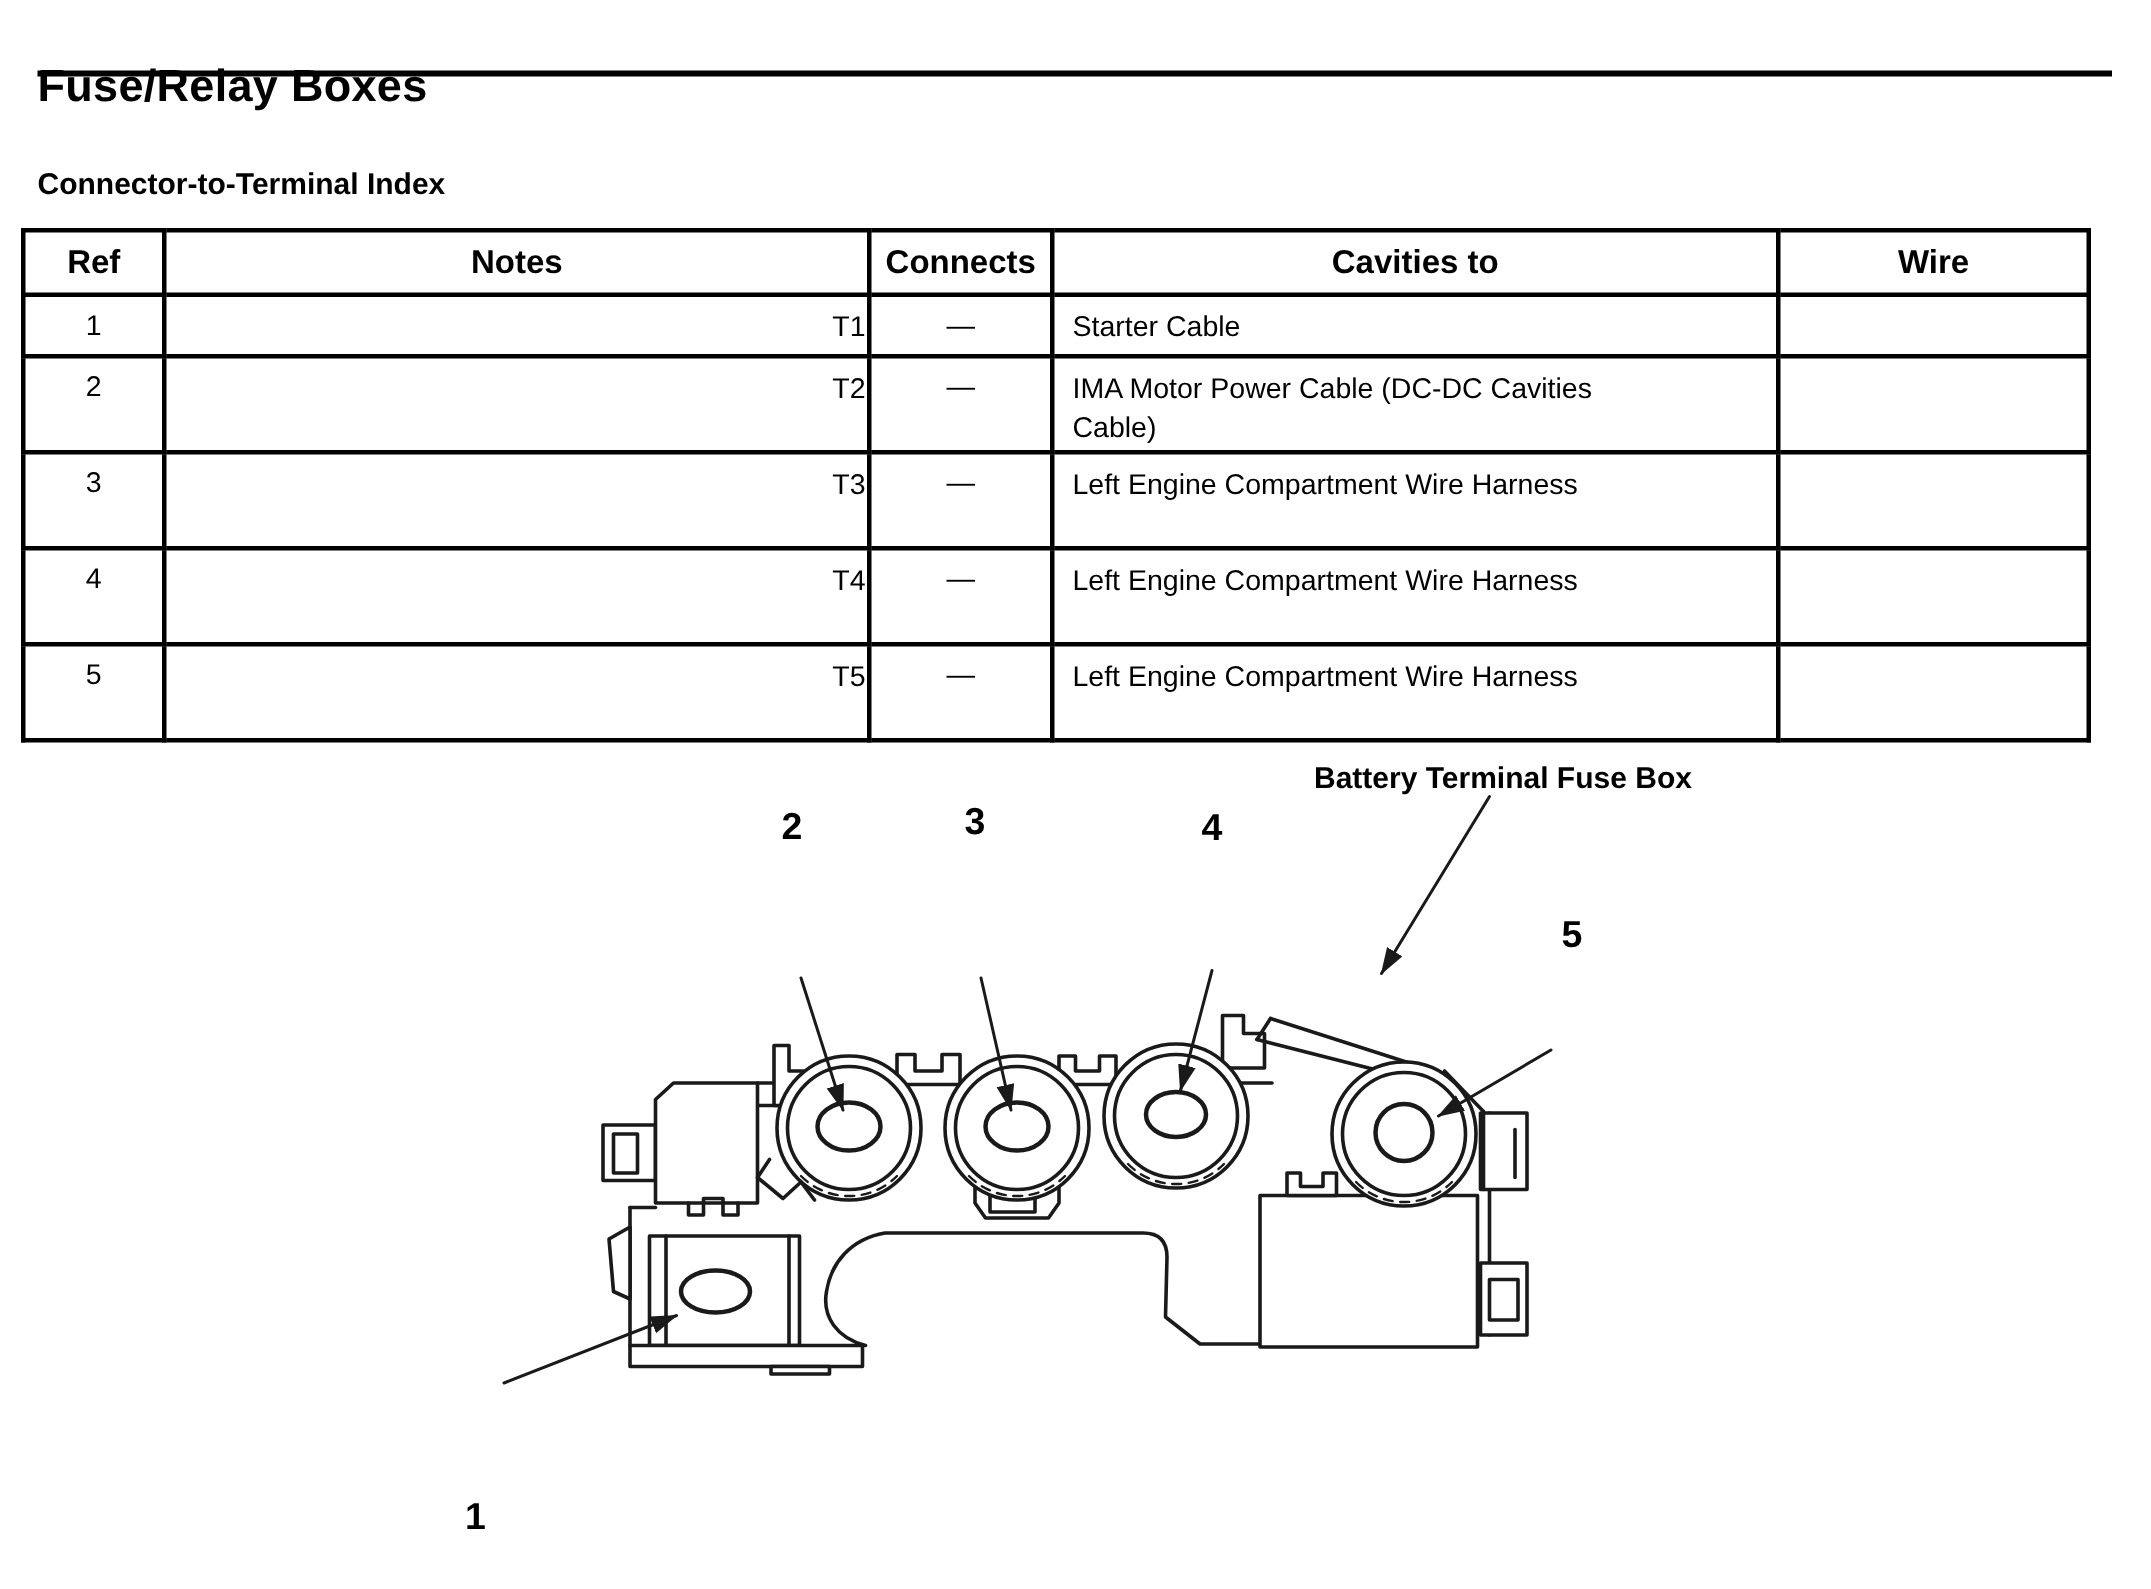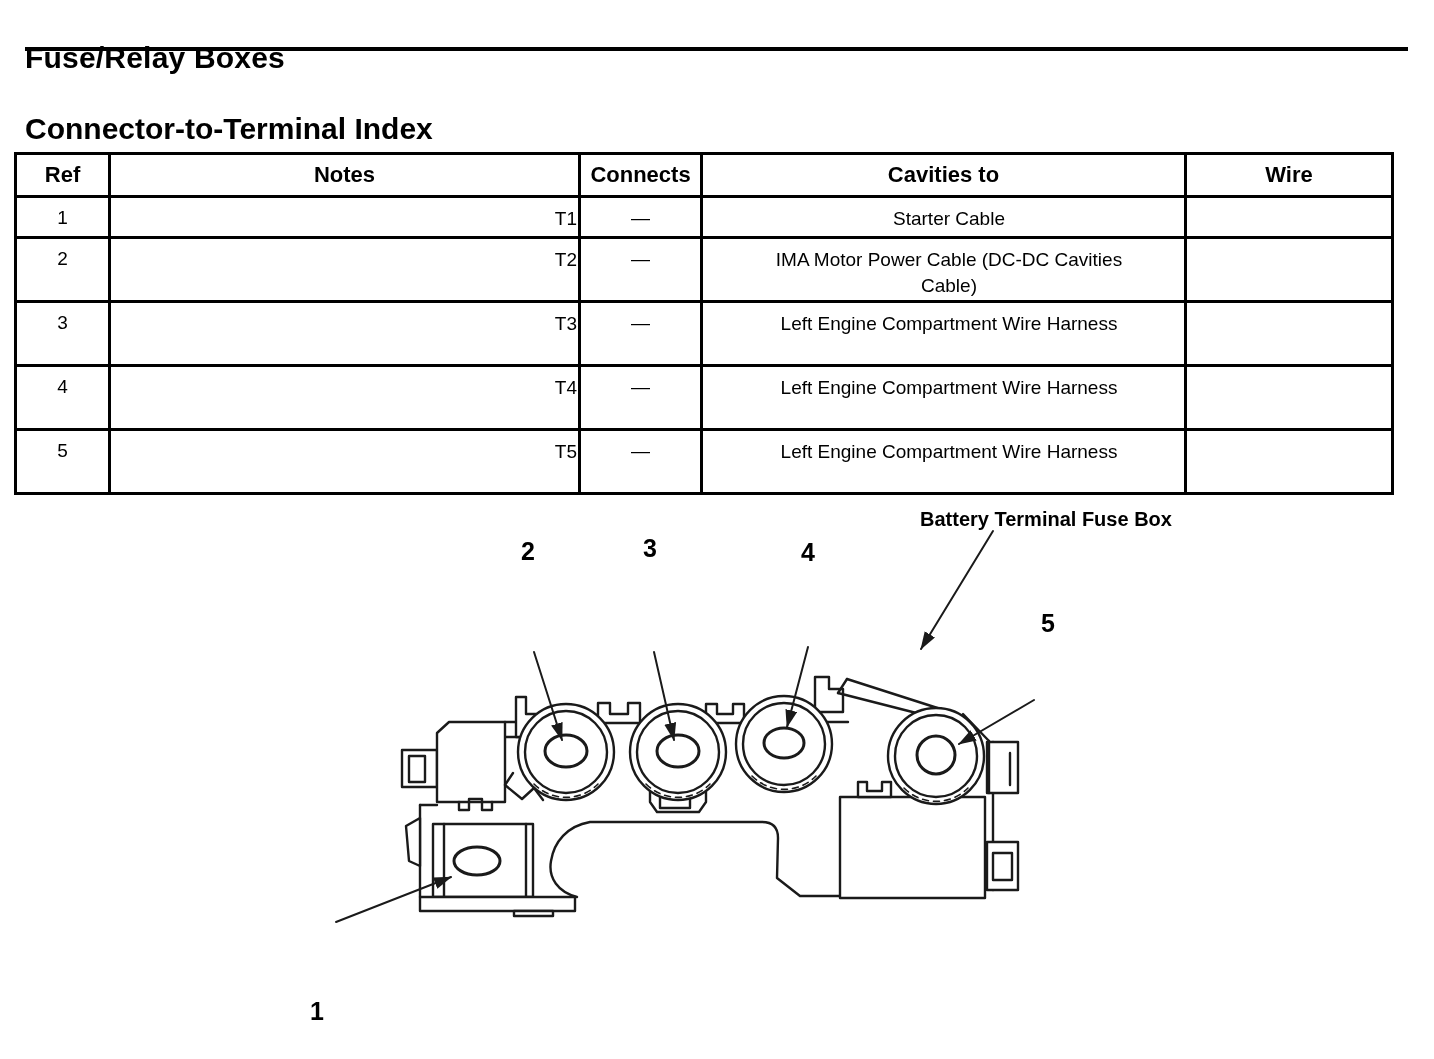--- a/index.html
+++ b/index.html
@@ -5,21 +5,21 @@
   html,body{margin:0;padding:0;background:#fff;}
   .page{
     position:relative;width:1434px;height:1059px;background:#ffffff;
     font-family:"Liberation Sans","DejaVu Sans",sans-serif;color:#000;
     overflow:hidden;
   }
   
   .title{position:absolute;left:25px;top:8px;font-size:30px;font-weight:bold;letter-spacing:0.2px;margin-top:33px;}
   .title-rule{position:absolute;left:25px;top:47px;width:1383px;height:4px;background:#000;}
   .subtitle{position:absolute;left:25px;top:61px;font-size:24px;font-weight:bold;}
-  .index-heading{position:absolute;left:25px;top:112px;font-size:30px;font-weight:bold;text-align:right;}
+  .index-heading{position:absolute;left:25px;top:112px;font-size:20px;font-weight:bold;text-align:right;}
   
   table.connector{
     position:absolute;left:14px;top:152px;width:1377px;
     border-collapse:collapse;table-layout:fixed;
   }
   table.connector th, table.connector td{
     border:3px solid #000;
     font-size:19px;
     overflow:hidden;
   }
@@ -27,25 +27,25 @@
     font-size:22px;font-weight:bold;text-align:center;vertical-align:middle;
     height:40px;padding:0;
   }
   col.c-ref{width:94px;} col.c-socket{width:470px;} col.c-cav{width:122px;}
   col.c-conn{width:484px;} col.c-notes{width:207px;}
   tbody td{vertical-align:top;padding-top:8px;line-height:1.35;}
   tbody tr{height:64px;}
   tbody tr:first-child{height:41px;}
   td.td-center{text-align:center;padding-top:7px;}
   td.td-left{text-align:right;padding-left:14px;}
-  td.td-left2{text-align:center;padding-left:12px;}
+  td.td-left2{text-align:left;padding-left:12px;}
   .wrap-limit{display:inline-block;max-width:402px;}
   
   .diagram-svg{position:absolute;left:0;top:500px;width:1434px;height:559px;}
-  .diagram-caption{position:absolute;left:920px;top:508px;font-size:20px;font-weight:bold;}
+  .diagram-caption{position:absolute;left:876px;top:508px;font-size:20px;font-weight:bold;}
   .callout{position:absolute;font-size:25px;font-weight:bold;line-height:1;}
   .co-1{left:310px;top:999px;}
   .co-2{left:521px;top:539px;}
   .co-3{left:643px;top:536px;}
   .co-4{left:801px;top:540px;}
   .co-5{left:1041px;top:611px;}
 </style>
 </head>
 <body>
 

